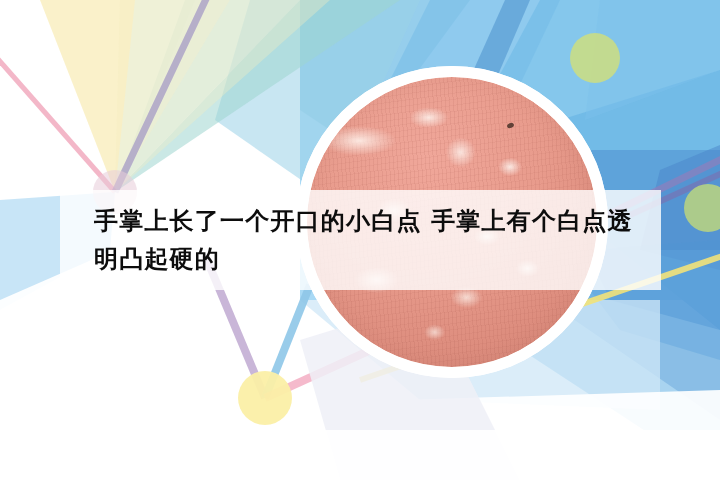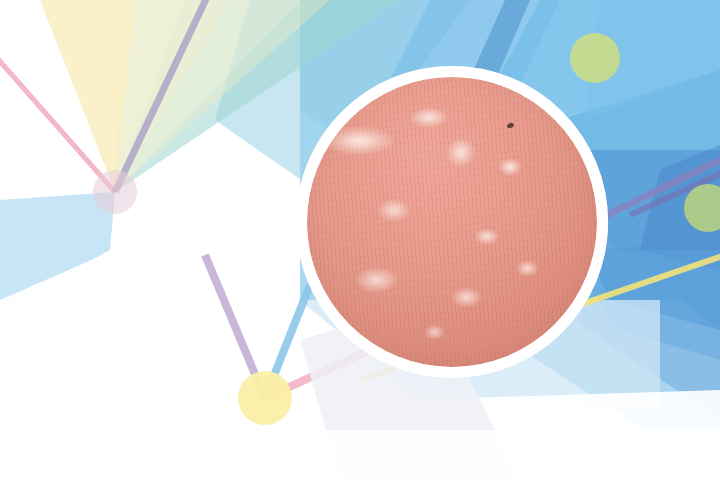--- a/index.html
+++ b/index.html
@@ -183,14 +183,17 @@
 
   <div id="photo-wrap">
     <div id="photo-disc">
       <div id="photo-skin"></div>
       <div id="photo-mole"></div>
       <div id="photo-shade"></div>
     </div>
     <div id="photo-ring"></div>
   </div>
 
+  <div id="caption-band">
+    <p id="caption-text">手掌上长了一个开口的小白点 手掌上有个白点透明凸起硬的</p>
+  </div>
 
 </div>
 
 </body></html>

